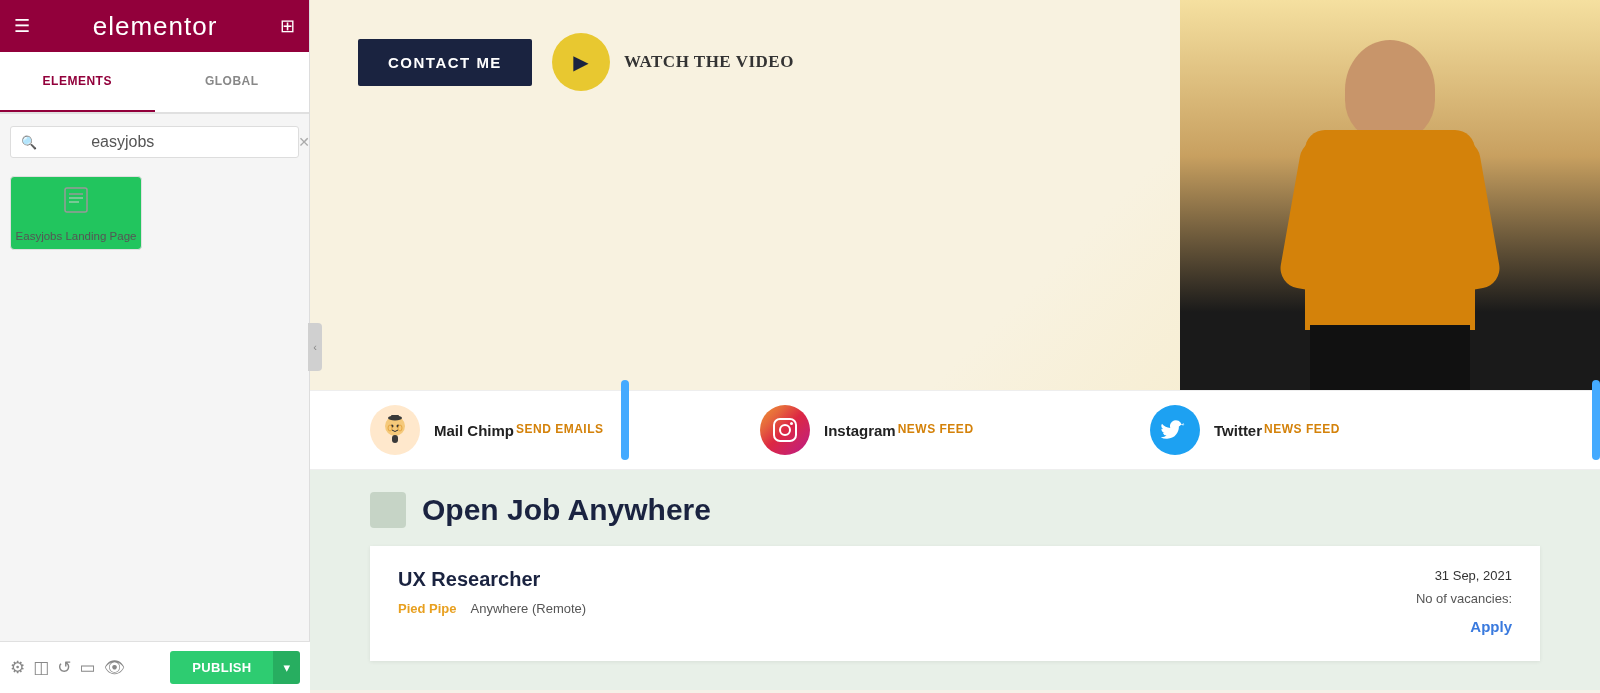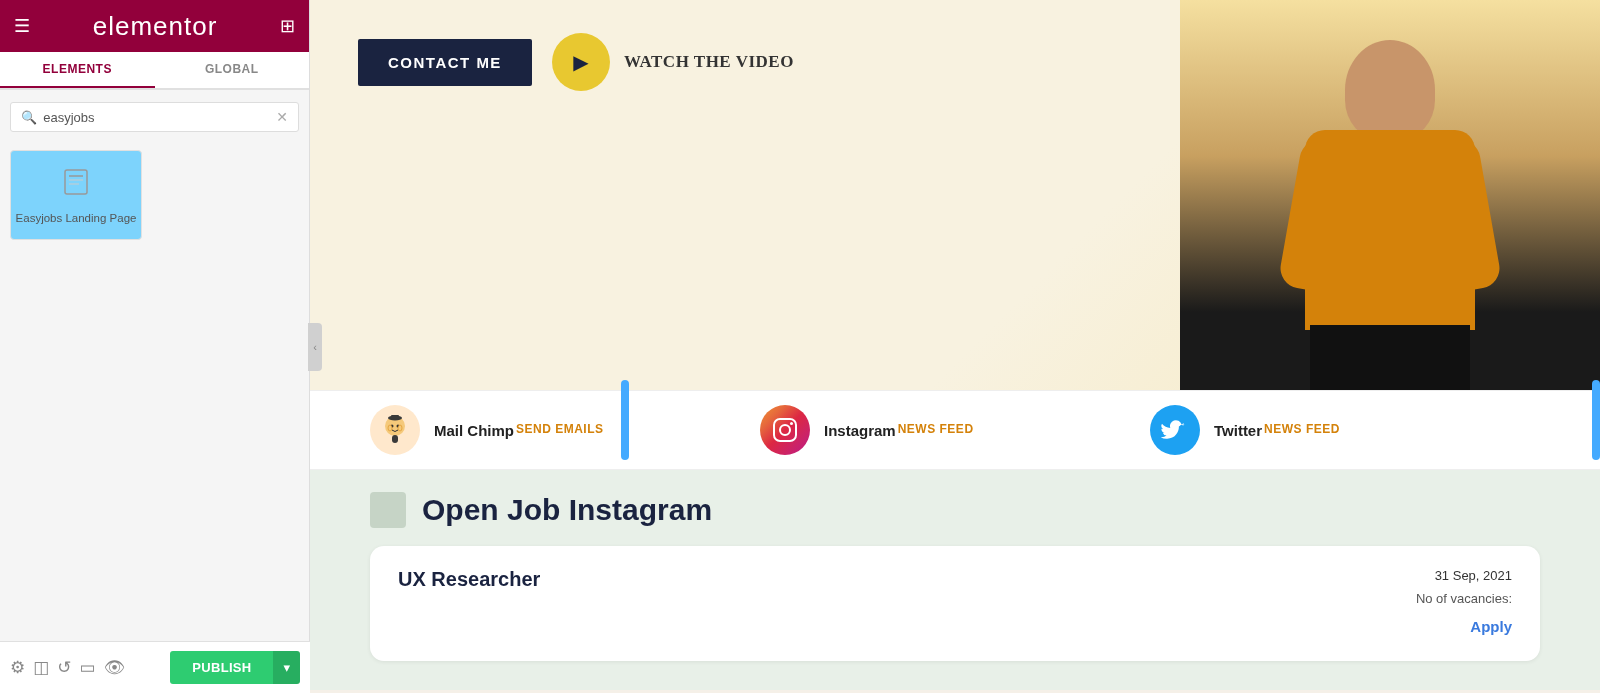--- a/index.html
+++ b/index.html
@@ -41,21 +41,21 @@
       font-size: 18px;
     }
     .tab-bar {
       display: flex;
       background: #fff;
       border-bottom: 2px solid #e0e0e0;
     }
     .tab-item {
       flex: 1;
       text-align: center;
-      padding: 10px 0;
+      padding: 22px 0;
       font-size: 12px;
       font-weight: 600;
       color: #888;
       letter-spacing: 0.5px;
       cursor: pointer;
       text-transform: uppercase;
     }
     .tab-item.active {
       color: #92003b;
       border-bottom: 2px solid #92003b;
@@ -66,44 +66,45 @@
       background: #fff;
       margin: 12px 10px;
       border: 1px solid #ddd;
       border-radius: 3px;
       padding: 6px 10px;
     }
     .search-bar input {
       border: none;
       outline: none;
       flex: 1;
-      font-size: 13px;
+      font-size: 16px;
       color: #555;
       background: transparent;
+      margin-left: 48px;
     }
     .search-clear {
       color: #aaa;
       cursor: pointer;
       font-size: 14px;
     }
     .search-icon-svg {
       color: #bbb;
       margin-right: 6px;
       font-size: 13px;
     }
     .elements-grid {
       display: flex;
       flex-wrap: wrap;
       padding: 6px 10px;
       gap: 10px;
     }
     .element-card {
       width: 132px;
-      height: 90px;
-      background: #7dd3fc;
+      height: 74px;
+      background: #22c55e;
       border: 1px solid #e0e0e0;
       border-radius: 4px;
       display: flex;
       flex-direction: column;
       align-items: center;
       justify-content: center;
       cursor: pointer;
       gap: 8px;
     }
     .element-card-icon {
@@ -384,21 +385,21 @@
     }
     .jobs-title {
       font-size: 30px;
       font-weight: 700;
       color: #1a2340;
     }
 
     
     .job-card {
       background: white;
-      border-radius: 14px;
+      border-radius: 0;
       padding: 22px 28px;
       display: flex;
       align-items: flex-start;
       justify-content: flex-end;
       box-shadow: 0 1px 4px rgba(0,0,0,0.07);
     }
     .job-left { flex: 1; }
     .job-title { font-size: 20px; font-weight: 700; color: #1a2340; margin-bottom: 10px; }
     .job-tags { display: flex; gap: 14px; align-items: center; }
     .job-tag-company { color: #e8a020; font-size: 13px; font-weight: 600; }
@@ -564,26 +565,30 @@
           <span class="social-name">Twitter</span>
           <span class="social-action">NEWS FEED</span>
         </div>
       </div>
 
     </div>
 
     <div class="jobs-section">
       <div class="jobs-title-wrap">
         <div class="jobs-title-accent"></div>
-        <h2 class="jobs-title">Open Job Instagram</h2>
+        <h2 class="jobs-title">Open Job Anywhere</h2>
       </div>
 
       <div class="job-card">
         <div class="job-left">
           <div class="job-title">UX Researcher</div>
+          <div class="job-tags">
+            <span class="job-tag-company">Pied Pipe</span>
+            <span class="job-tag-location">Anywhere (Remote)</span>
+          </div>
         </div>
         <div class="job-right">
           <span class="job-date">31 Sep, 2021</span>
           <span class="job-vacancies">No of vacancies:</span>
           <button class="apply-btn">Apply</button>
         </div>
       </div>
     </div>
 
     <div class="scroll-indicator-right"></div>

